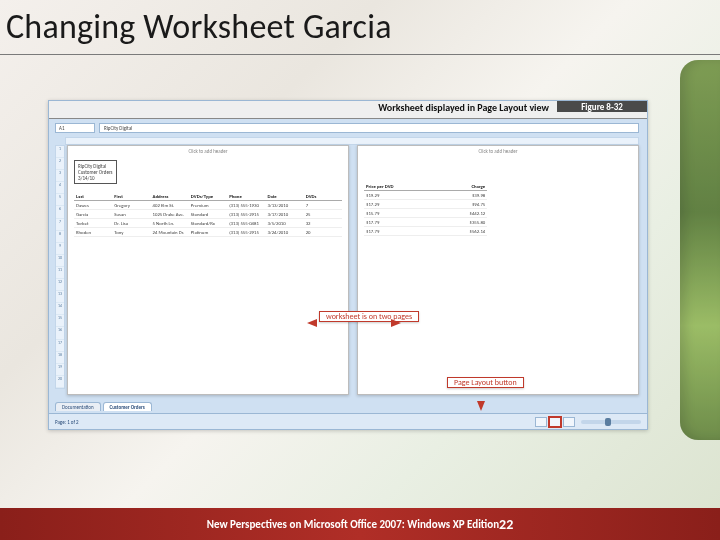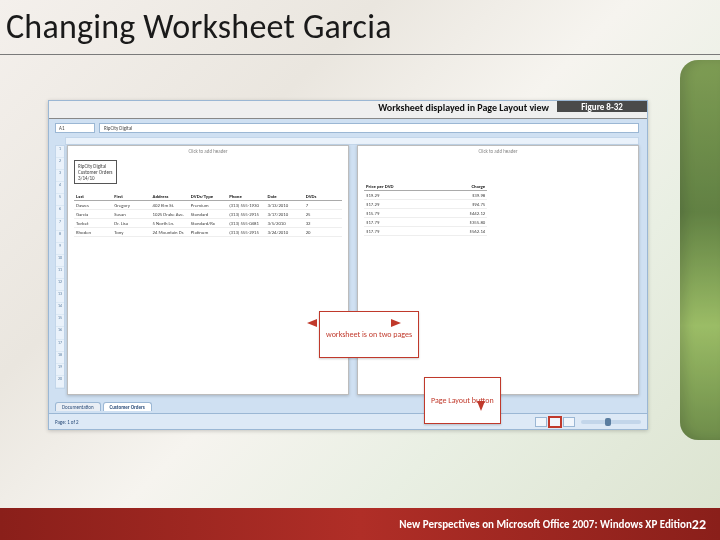--- a/index.html
+++ b/index.html
@@ -90,37 +90,37 @@
     padding:0 6px; font-size:5px; color:#2b4d7a;
   }
   .view-btns { display:flex; gap:2px; align-items:center;}
   .view-btns .vb { width:12px; height:10px; background:#f1f6fc; border:1px solid #9bb7d4;}
   .view-btns .vb.active { border:1px solid #c0392b; outline:1px solid #c0392b; }
   .zoom-slider { width:60px; height:4px; background:#c3d6ea; position:relative; border-radius:2px; margin-left:4px;}
   .zoom-slider::after{content:""; position:absolute; left:40%; top:-2px; width:6px; height:8px; background:#5a7da0; border-radius:2px;}
 
   .callout {
     position:absolute; background:#fff; border:1.5px solid #c0392b; color:#c0392b;
-    font-size:8px; padding:18px 6px; text-align:center; line-height:1.15; font-weight:500;
+    font-size:8px; padding:0 6px; text-align:center; line-height:1.15; font-weight:500;
     box-shadow: 0 1px 2px rgba(0,0,0,0.2);
   }
   .callout-arrow-l, .callout-arrow-r {
     position:absolute; width:0; height:0; border-top:4px solid transparent; border-bottom:4px solid transparent;
   }
   .callout-arrow-l { border-right:10px solid #c0392b; }
   .callout-arrow-r { border-left:10px solid #c0392b; }
   .callout-arrow-d {
     position:absolute; width:0; height:0; border-left:4px solid transparent; border-right:4px solid transparent;
     border-top:10px solid #c0392b;
   }
 
   .footer-bar {
     position:absolute; left:0; right:0; bottom:0; height:32px;
     background: linear-gradient(90deg, #8a1f1a 0%, #b02e27 50%, #8a1f1a 100%);
-    display:flex; align-items:center; justify-content:flex-end; padding:0 14px;
+    display:flex; align-items:center; justify-content:center; padding:0 14px;
     color:#fff; font-size:12px;
   }
   .footer-bar .left { font-weight:600; font-size:11px; }
   .footer-bar .right { font-weight:700; font-size:14px; }
 </style>
 </head>
 <body>
 
 <div class="slide">
   <div class="decor-right"></div>
@@ -269,21 +269,21 @@
         <div class="vb active"></div>
         <div class="vb"></div>
         <div class="zoom-slider"></div>
       </div>
     </div>
 
     <div class="callout-arrow-l" style="left:258px; top:218px;"></div>
     <div class="callout" style="left:270px; top:210px;">worksheet is on two pages</div>
     <div class="callout-arrow-r" style="left:342px; top:218px;"></div>
 
-    <div class="callout" style="left:375px; top:276px;">Page Layout button</div>
+    <div class="callout" style="left:398px; top:276px;">Page Layout button</div>
     <div class="callout-arrow-d" style="left:428px; top:300px;"></div>
   </div>
 
   <div class="footer-bar">
     <span class="left">New Perspectives on Microsoft Office 2007: Windows XP Edition</span>
     <span class="right">22</span>
   </div>
 </div>
 
 </body></html>

